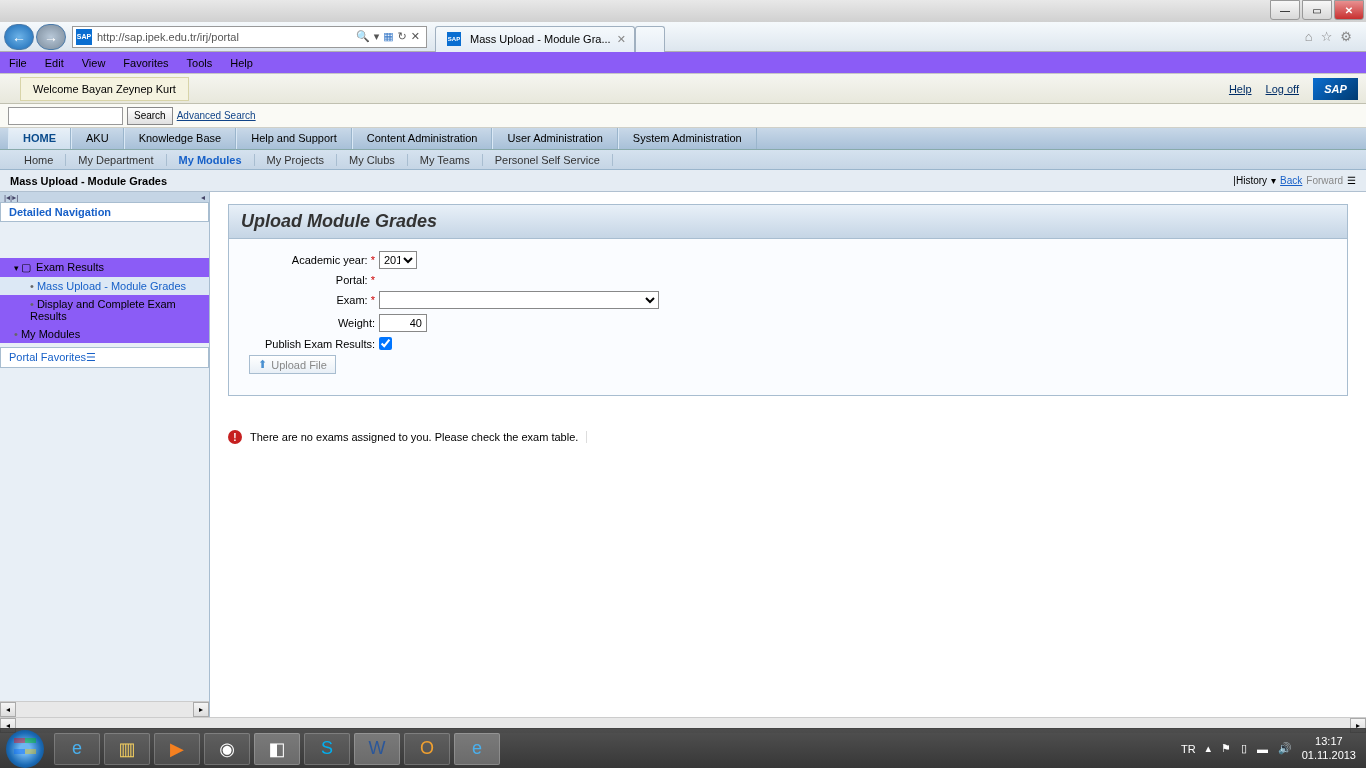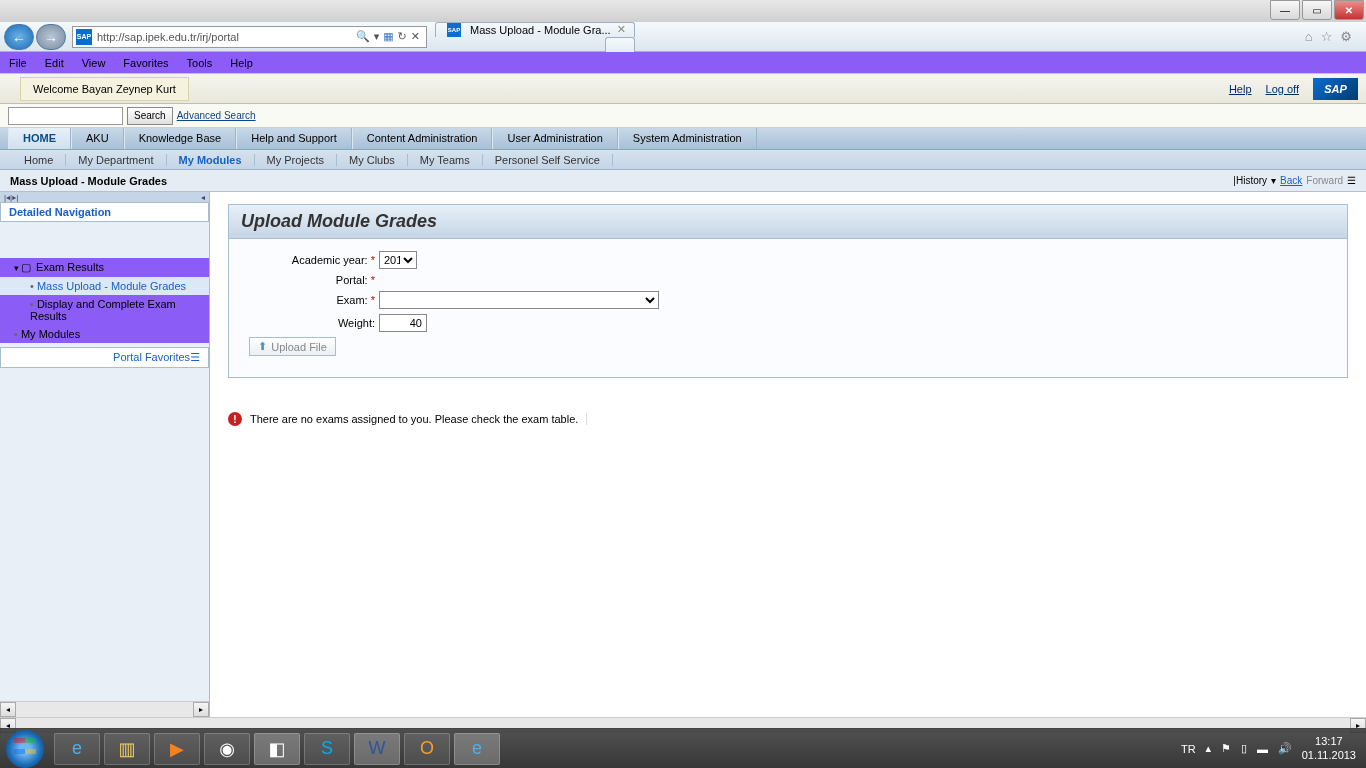--- a/index.html
+++ b/index.html
@@ -12,21 +12,21 @@
 .win-btn.close { background: linear-gradient(#e89090, #c83030); color: #fff; font-weight: bold; }
 
 
 .ie-toolbar { height: 30px; background: linear-gradient(#f5f9fc, #dde6ee); display: flex; align-items: center; padding: 0 4px; border-bottom: 1px solid #b0b0b0; }
 .nav-btn { width: 30px; height: 26px; border-radius: 13px; background: radial-gradient(#6db3e8, #1a6ab5); display: flex; align-items: center; justify-content: center; color: #fff; font-size: 14px; margin-right: 2px; border: 1px solid #4a7aaa; }
 .nav-btn.fwd { background: radial-gradient(#b8c8d8, #7a8a9a); }
 .addr-bar { flex: 0 0 355px; height: 22px; background: #fff; border: 1px solid #999; display: flex; align-items: center; margin: 0 4px; }
 .addr-icon { width: 16px; height: 16px; background: #0a6ed1; margin: 0 3px; font-size: 7px; color: #fff; display: flex; align-items: center; justify-content: center; font-weight: bold; }
 .addr-text { flex: 1; font-size: 11px; color: #555; padding-left: 2px; }
 .addr-ctrls { display: flex; align-items: center; gap: 4px; padding: 0 6px; font-size: 11px; color: #555; }
-.tab-area { display: flex; align-items: flex-end; height: 30px; margin-left: 4px; flex-direction: column; }
+.tab-area { display: flex; align-items: flex-end; height: 30px; margin-left: 4px; }
 .tab { height: 26px; background: linear-gradient(#f5f9fc, #e5edf5); border: 1px solid #a0b0c0; border-bottom: none; border-top-left-radius: 3px; border-top-right-radius: 3px; display: flex; align-items: center; padding: 0 8px; font-size: 11px; gap: 6px; }
 .tab .tab-close { color: #888; cursor: pointer; }
 .tab.new { width: 30px; justify-content: center; }
 .ie-right { margin-left: auto; display: flex; gap: 8px; padding-right: 10px; color: #888; font-size: 13px; }
 
 
 .ie-menu { height: 22px; background: #8b5cf6; display: flex; align-items: center; padding: 0 0; border-bottom: 1px solid #c6c6c6; }
 .ie-menu span { font-size: 11px; padding: 0 9px; }
 
 
@@ -65,21 +65,21 @@
 .sidebar { width: 210px; background: #e8eff6; border-right: 1px solid #a8bdd0; position: relative; }
 .side-handle { height: 10px; background: #c5d5e5; display: flex; align-items: center; justify-content: space-between; padding: 0 4px; font-size: 8px; color: #446; }
 .side-title { background: #fff; border: 1px solid #a8bdd0; padding: 3px 8px; font-size: 11px; color: #1760c8; font-weight: bold; }
 .side-tree { background: #8b5cf6; font-size: 11px; margin-top: 36px; }
 .tree-item { padding: 3px 8px 3px 14px; }
 .tree-item.expanded::before { content: "▾ "; font-size: 9px; }
 .tree-item .folder { display: inline-block; width: 12px; }
 .tree-sub { padding: 3px 8px 3px 30px; }
 .tree-sub.active { background: #dce8f5; color: #1760c8; }
 .tree-sub::before { content: "• "; color: #666; }
-.side-favs { background: #fff; border: 1px solid #a8bdd0; padding: 3px 8px; font-size: 11px; color: #1760c8; margin-top: 4px; display: flex; justify-content: flex-end; }
+.side-favs { background: #fff; border: 1px solid #a8bdd0; padding: 3px 8px; font-size: 11px; color: #1760c8; margin-top: 4px; display: flex; justify-content: flex-start; }
 .hscroll { position: absolute; bottom: 0; left: 0; right: 0; height: 16px; background: #e8e8e8; border-top: 1px solid #ccc; display: flex; }
 .hscroll .sbtn { width: 16px; background: linear-gradient(#f5f5f5, #ddd); border: 1px solid #aaa; font-size: 8px; text-align: center; line-height: 14px; }
 .hscroll .strack { flex: 1; }
 
 
 .main { flex: 1; background: #fff; padding: 12px 18px; overflow: hidden; }
 .panel { border: 1px solid #a8bdd0; }
 .panel-head { background: linear-gradient(#e8f0f8, #c5d5e5); padding: 6px 12px; font-size: 18px; font-style: italic; font-weight: bold; color: #333; border-bottom: 1px solid #a8bdd0; }
 .panel-body { background: #fafcff; padding: 12px 20px 16px 20px; }
 .form-row { display: flex; align-items: center; margin-bottom: 5px; }
@@ -239,20 +239,24 @@
         <div class="form-row">
           <div class="form-label"><span>Portal:</span> <span class="req">*</span></div>
         </div>
         <div class="form-row">
           <div class="form-label"><span>Exam:</span> <span class="req">*</span></div>
           <select class="form-select" style="width:280px"><option></option></select>
         </div>
         <div class="form-row">
           <div class="form-label"><span>Weight:</span></div>
           <input class="form-input" style="width: 48px;" value="40">
+        </div>
+        <div class="form-row">
+          <div class="form-label"><span>Publish Exam Results:</span></div>
+          <input type="checkbox" checked="" style="">
         </div>
         <div class="form-row">
           <div class="form-label"></div>
           <button class="upload-btn" style="margin-left:-130px">
             <span style="color:#4a90d0">⬆</span>
             <span>Upload File</span>
           </button>
         </div>
       </div>
     </div>

